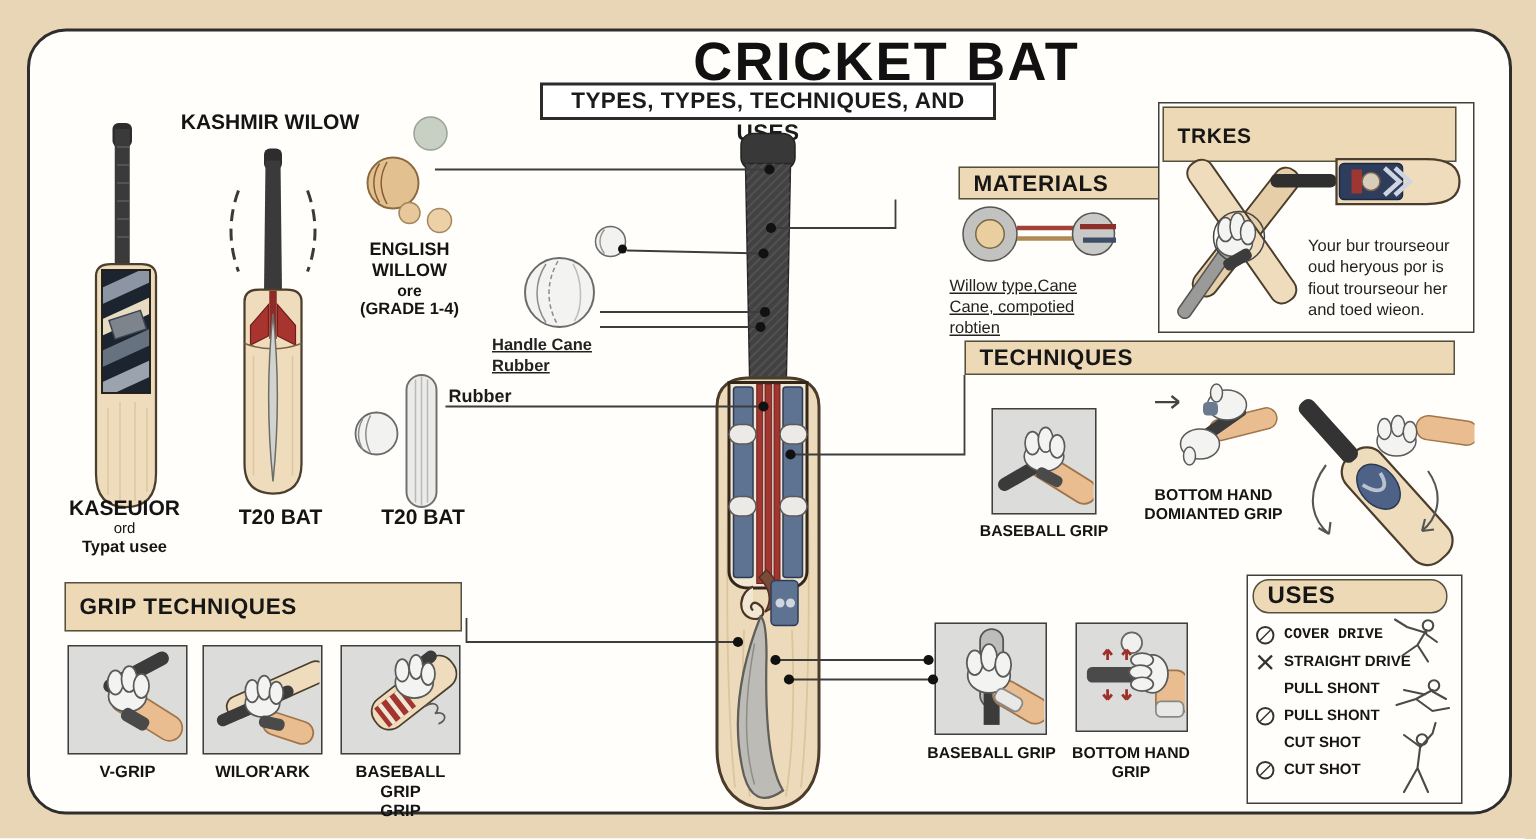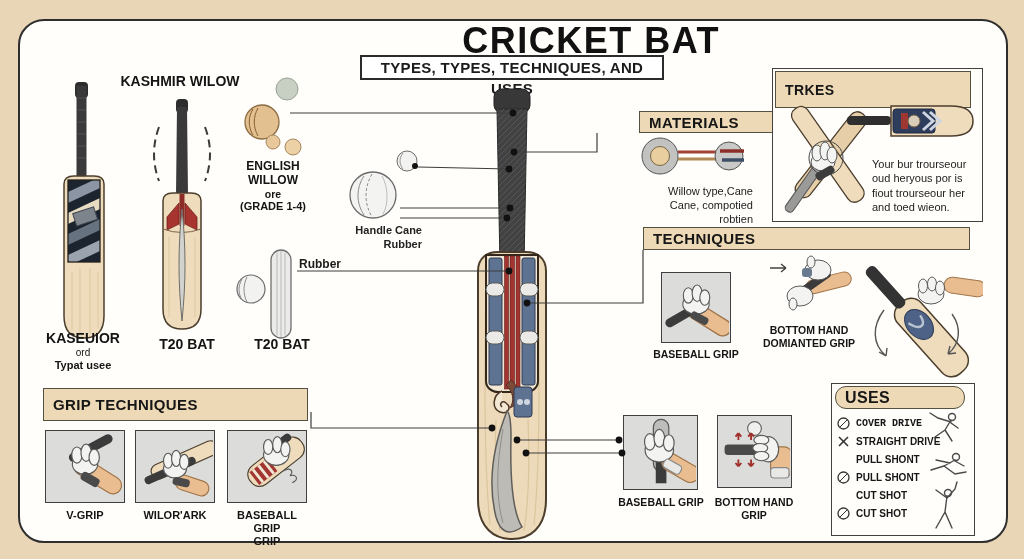--- a/index.html
+++ b/index.html
@@ -9,21 +9,21 @@
   .panel{position:absolute;left:18px;top:19px;width:986px;height:520px;background:#fffefa;
          border:2px solid #2e2e2e;border-radius:26px;}
   .title{font-weight:800;font-size:36px;letter-spacing:1.5px;text-align:right;color:#111;}
   .subtitle{border:2px solid #2b2b2b;font-weight:bold;font-size:15px;text-align:center;
             line-height:21px;background:#fff;letter-spacing:.3px;}
   .banner{background:#edd9b5;border:1.5px solid #55503f;font-weight:bold;color:#161616;
           display:flex;align-items:center;padding:0 9px;box-sizing:border-box;letter-spacing:.4px;}
   .obox{border:1.5px solid #44403a;background:#fffefb;box-sizing:border-box;}
   .gbox{background:#dcdcda;border:1.5px solid #3f3f3f;box-sizing:border-box;}
   .lbl{font-weight:bold;text-align:center;line-height:1.2;color:#141414;}
-  .cap{text-align:right;line-height:1.25;color:#222;}
+  .cap{text-align:left;line-height:1.25;color:#222;text-decoration:underline;}
   .uitem{position:absolute;font-weight:bold;font-size:10px;color:#161616;white-space:nowrap;}
   svg{display:block;}
   .overlay{position:absolute;left:0;top:0;pointer-events:none;}
 </style>
 </head>
 <body>
 
 <div class="stage">
 
   <div class="panel"></div>

